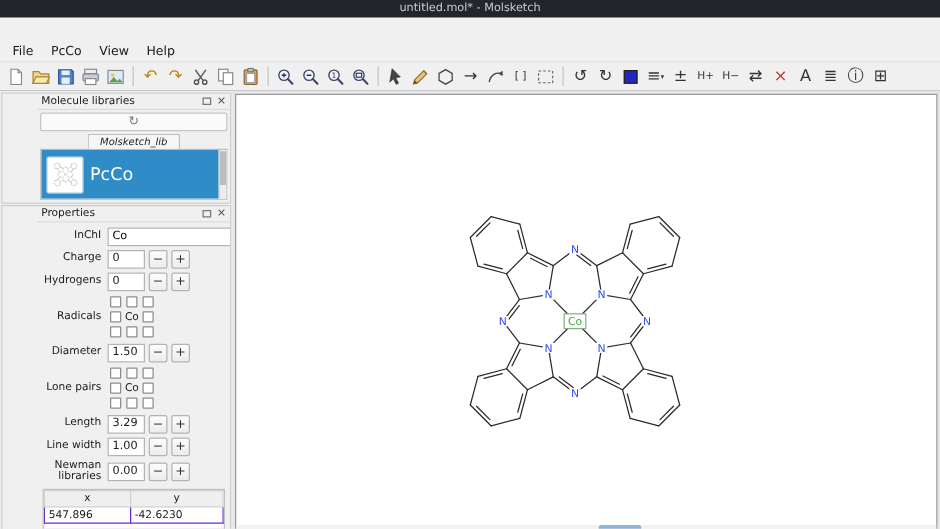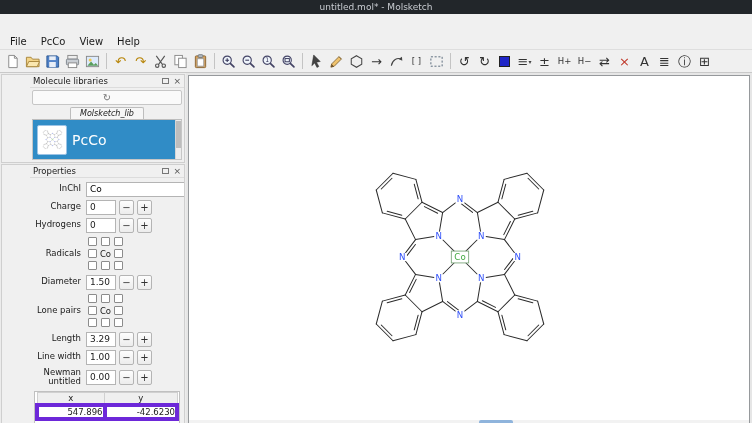--- a/index.html
+++ b/index.html
@@ -44,21 +44,21 @@
   .plabel{width:52px;min-width:52px;text-align:right;padding-right:5px;font-size:8.5px;line-height:1.15;}
   .pinput{width:114px;height:15px;border:1px solid #b4b4b4;background:#fff;font-size:9px;padding:0 3px;}
   .spinval{width:30px;height:15px;border:1px solid #b4b4b4;background:#fff;font-size:9px;display:flex;align-items:center;padding-left:3px;}
   .spinbtn{width:15px;height:15px;border:1px solid #b4b4b4;background:linear-gradient(#fdfdfd,#ececec);margin-left:3px;display:flex;align-items:center;justify-content:center;font-size:10px;color:#333;border-radius:2px;}
   .cbgrid{display:grid;grid-template-columns:repeat(3,13px);grid-auto-rows:12px;align-items:center;justify-items:center;}
   .cb{width:9px;height:9px;border:1px solid #8c8c8c;background:#fff;border-radius:1px;}
   .grid-center{font-size:8.5px;}
   .coord-wrap{flex:1;margin:2px 4px;background:#fff;border:1px solid #c0c0c0;overflow:hidden;}
   .coord-table{border-collapse:collapse;width:100%;font-size:8.5px;}
   .coord-table th{border:1px solid #d0d0d0;background:#efefef;font-weight:normal;height:13px;}
-  .coord-table td{border:4px solid #6d28d9;height:13px;padding-left:3px;text-align:right;}
+  .coord-table td{border:1px solid #6d28d9;height:13px;padding-left:3px;}
 
   .canvas-wrap{flex:1;position:relative;padding:2px;background:#e6e6e6;}
   .canvas{position:relative;width:100%;height:100%;background:#fff;border:1px solid #96999c;overflow:hidden;}
   .mol{position:absolute;left:148px;top:58px;width:246px;height:246px;}
   .hscroll{position:absolute;left:3px;right:3px;bottom:3px;height:5px;background:rgba(240,240,240,.85);}
   .hscroll-handle{position:absolute;left:290px;width:34px;height:5px;background:#8fb4dc;border-radius:2px;}
 
   .statusbar{height:14px;background:#f0f0f0;border-top:1px solid #c9c9c9;display:flex;align-items:center;justify-content:flex-end;padding:0 6px;font-size:9px;}
 </style>
 </head>
@@ -443,21 +443,21 @@
           </div>
 
           <div class="prow">
             <div class="plabel">Line width</div>
             <div class="spinval">1.00</div>
             <div class="spinbtn">−</div>
             <div class="spinbtn">+</div>
           </div>
 
           <div class="prow">
-            <div class="plabel">Newman untitled</div>
+            <div class="plabel">Newman libraries</div>
             <div class="spinval">0.00</div>
             <div class="spinbtn">−</div>
             <div class="spinbtn">+</div>
           </div>
 
           <div class="coord-wrap">
             <table class="coord-table">
               <thead>
                   <tr>
                     <th>x</th>

